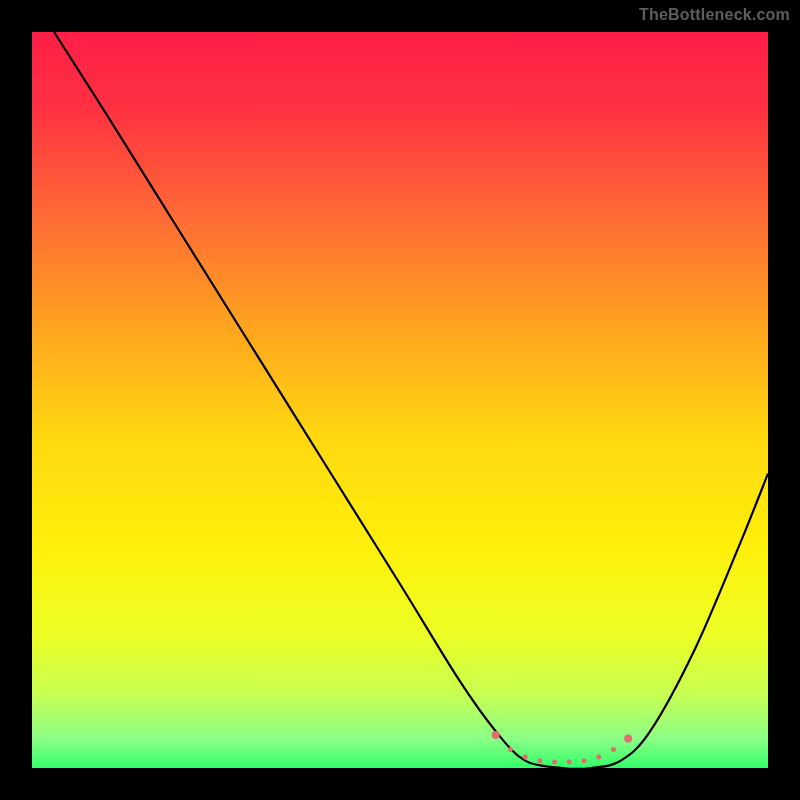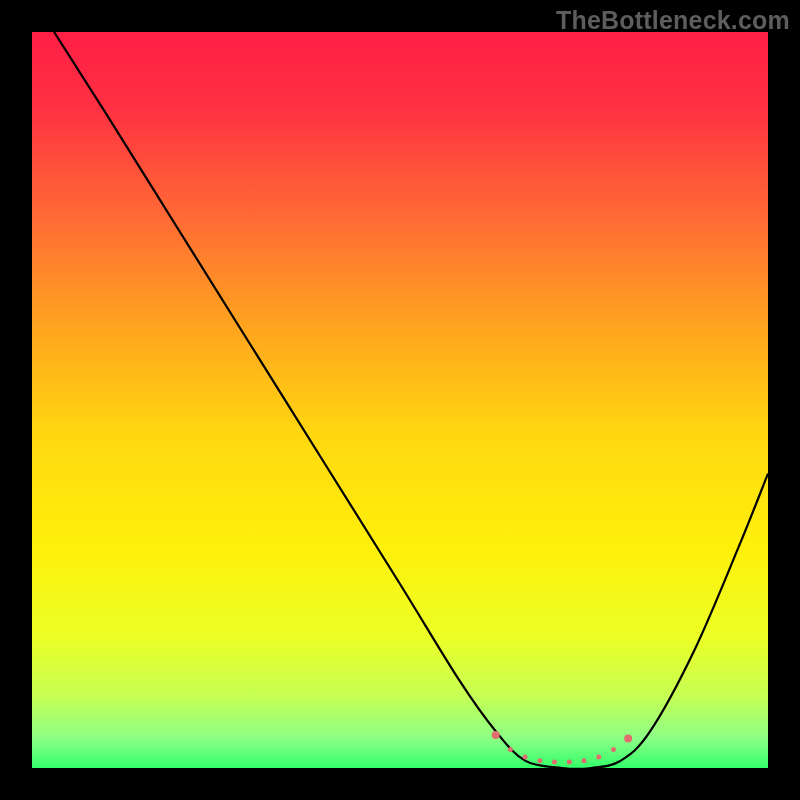--- a/index.html
+++ b/index.html
@@ -24,21 +24,21 @@
     left: 0;
     top: 0;
     width: 736px;
     height: 736px;
   }
   .watermark {
     position: absolute;
     top: 6px;
     right: 10px;
     color: #5d5d5d;
-    font-size: 25px;
+    font-size: 16px;
     font-weight: 600;
     letter-spacing: 0.2px;
     user-select: none;
   }
   svg {
     display: block;
   }
 </style>
 </head>
 <body>

